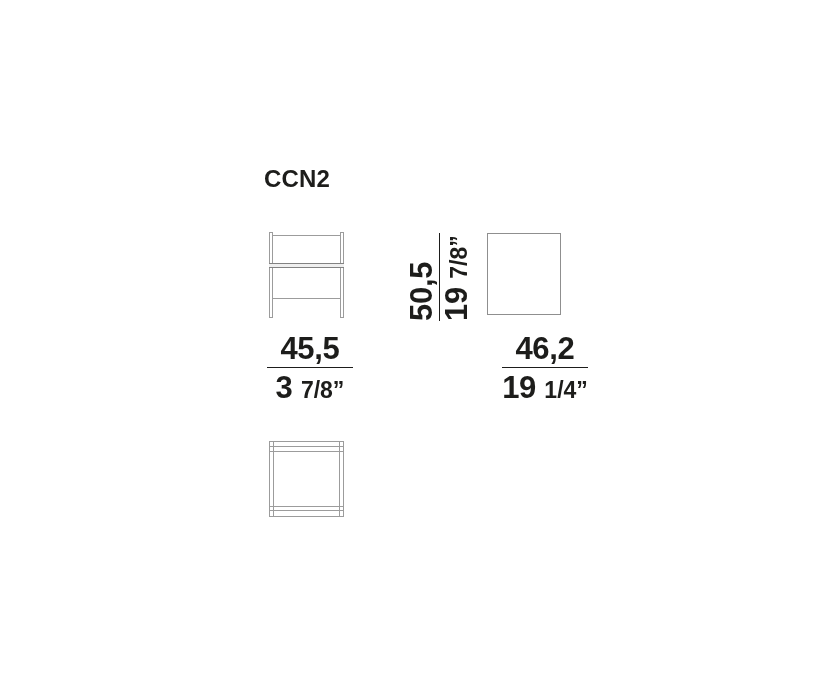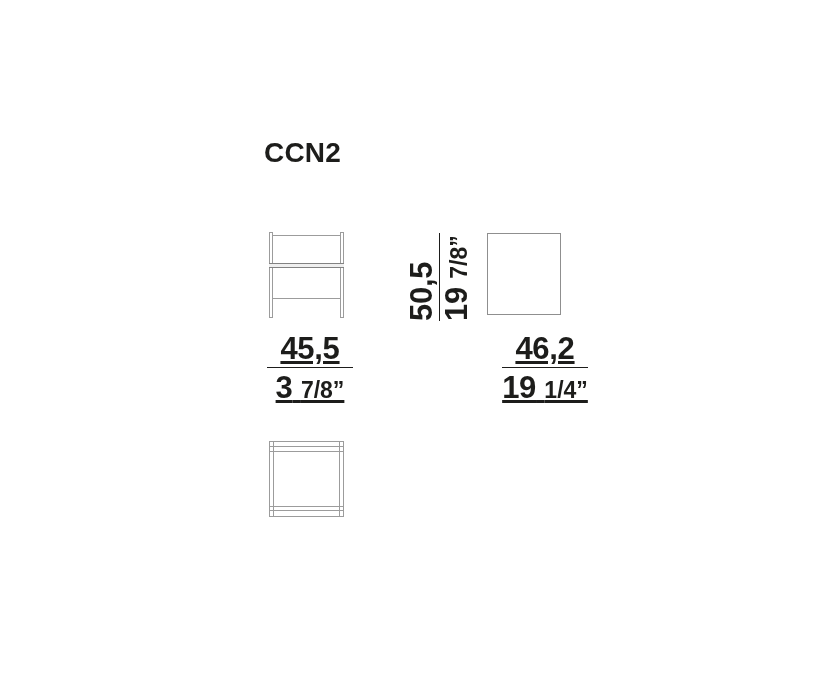--- a/index.html
+++ b/index.html
@@ -14,22 +14,22 @@
     background: #ffffff;
     overflow: hidden;
     font-family: "Liberation Sans", "DejaVu Sans", sans-serif;
     color: #1d1d1b;
   }
   .abs { position: absolute; }
 
   
   .product-title {
     left: 264px;
-    top: 139px;
-    font-size: 28px;
+    top: 165px;
+    font-size: 24px;
     line-height: 28px;
     font-weight: 700;
     letter-spacing: 0.2px;
   }
 
   
   .front-view { left: 269px; top: 232px; width: 75px; height: 86px; }
   .leg {
     position: absolute;
     top: 0;
@@ -86,21 +86,21 @@
   .tv-h { position: absolute; left: 0; right: 0; height: 1px; background: #9c9c9c; }
   .tv-h1 { top: 4px; }
   .tv-h2 { top: 9px; }
   .tv-h3 { bottom: 9px; }
   .tv-h4 { bottom: 5px; }
   .tv-v { position: absolute; top: 0; bottom: 0; width: 1px; background: #9c9c9c; }
   .tv-vl { left: 3px; }
   .tv-vr { right: 3px; }
 
   
-  .dim-group { width: 124px; text-align: center; text-decoration: underline; }
+  .dim-group { width: 124px; text-align: center; }
   .dim-group-left  { left: 248px; top: 334px; }
   .dim-group-right { left: 483px; top: 334px; }
   .dim-cm {
     font-size: 31px;
     line-height: 30px;
     font-weight: 700;
     letter-spacing: -0.3px;
     white-space: nowrap;
   }
   .dim-rule {

